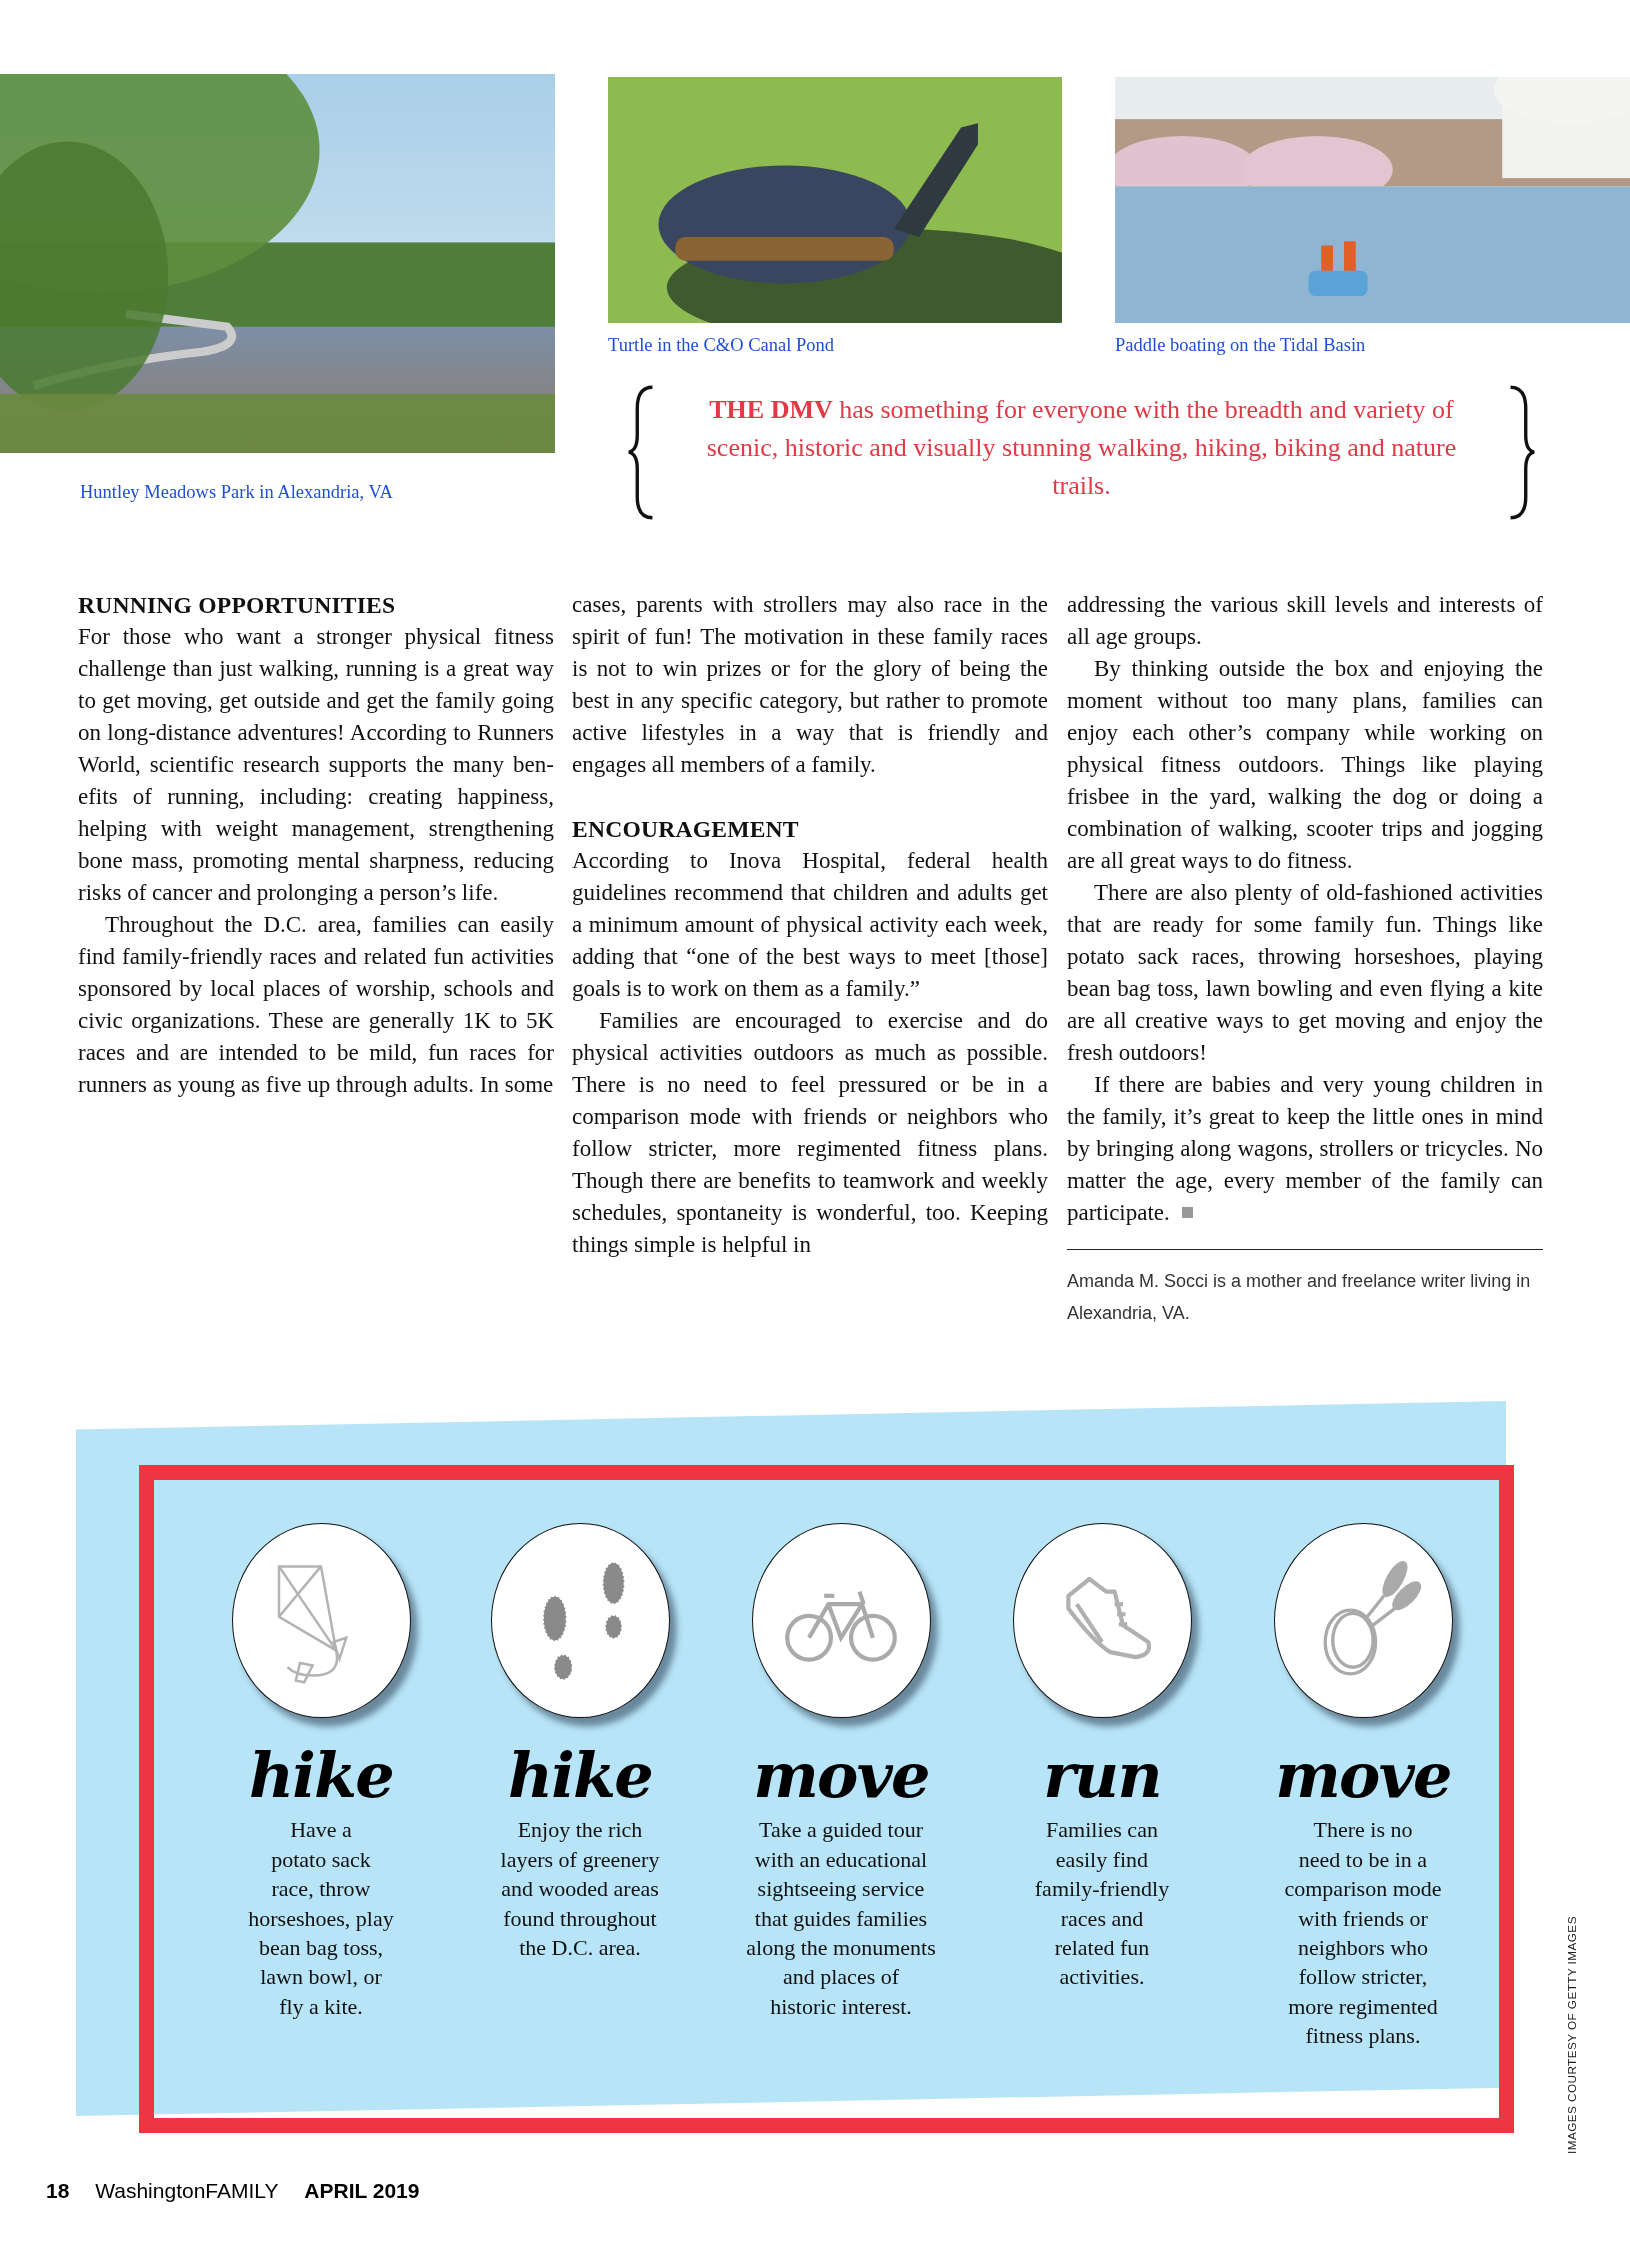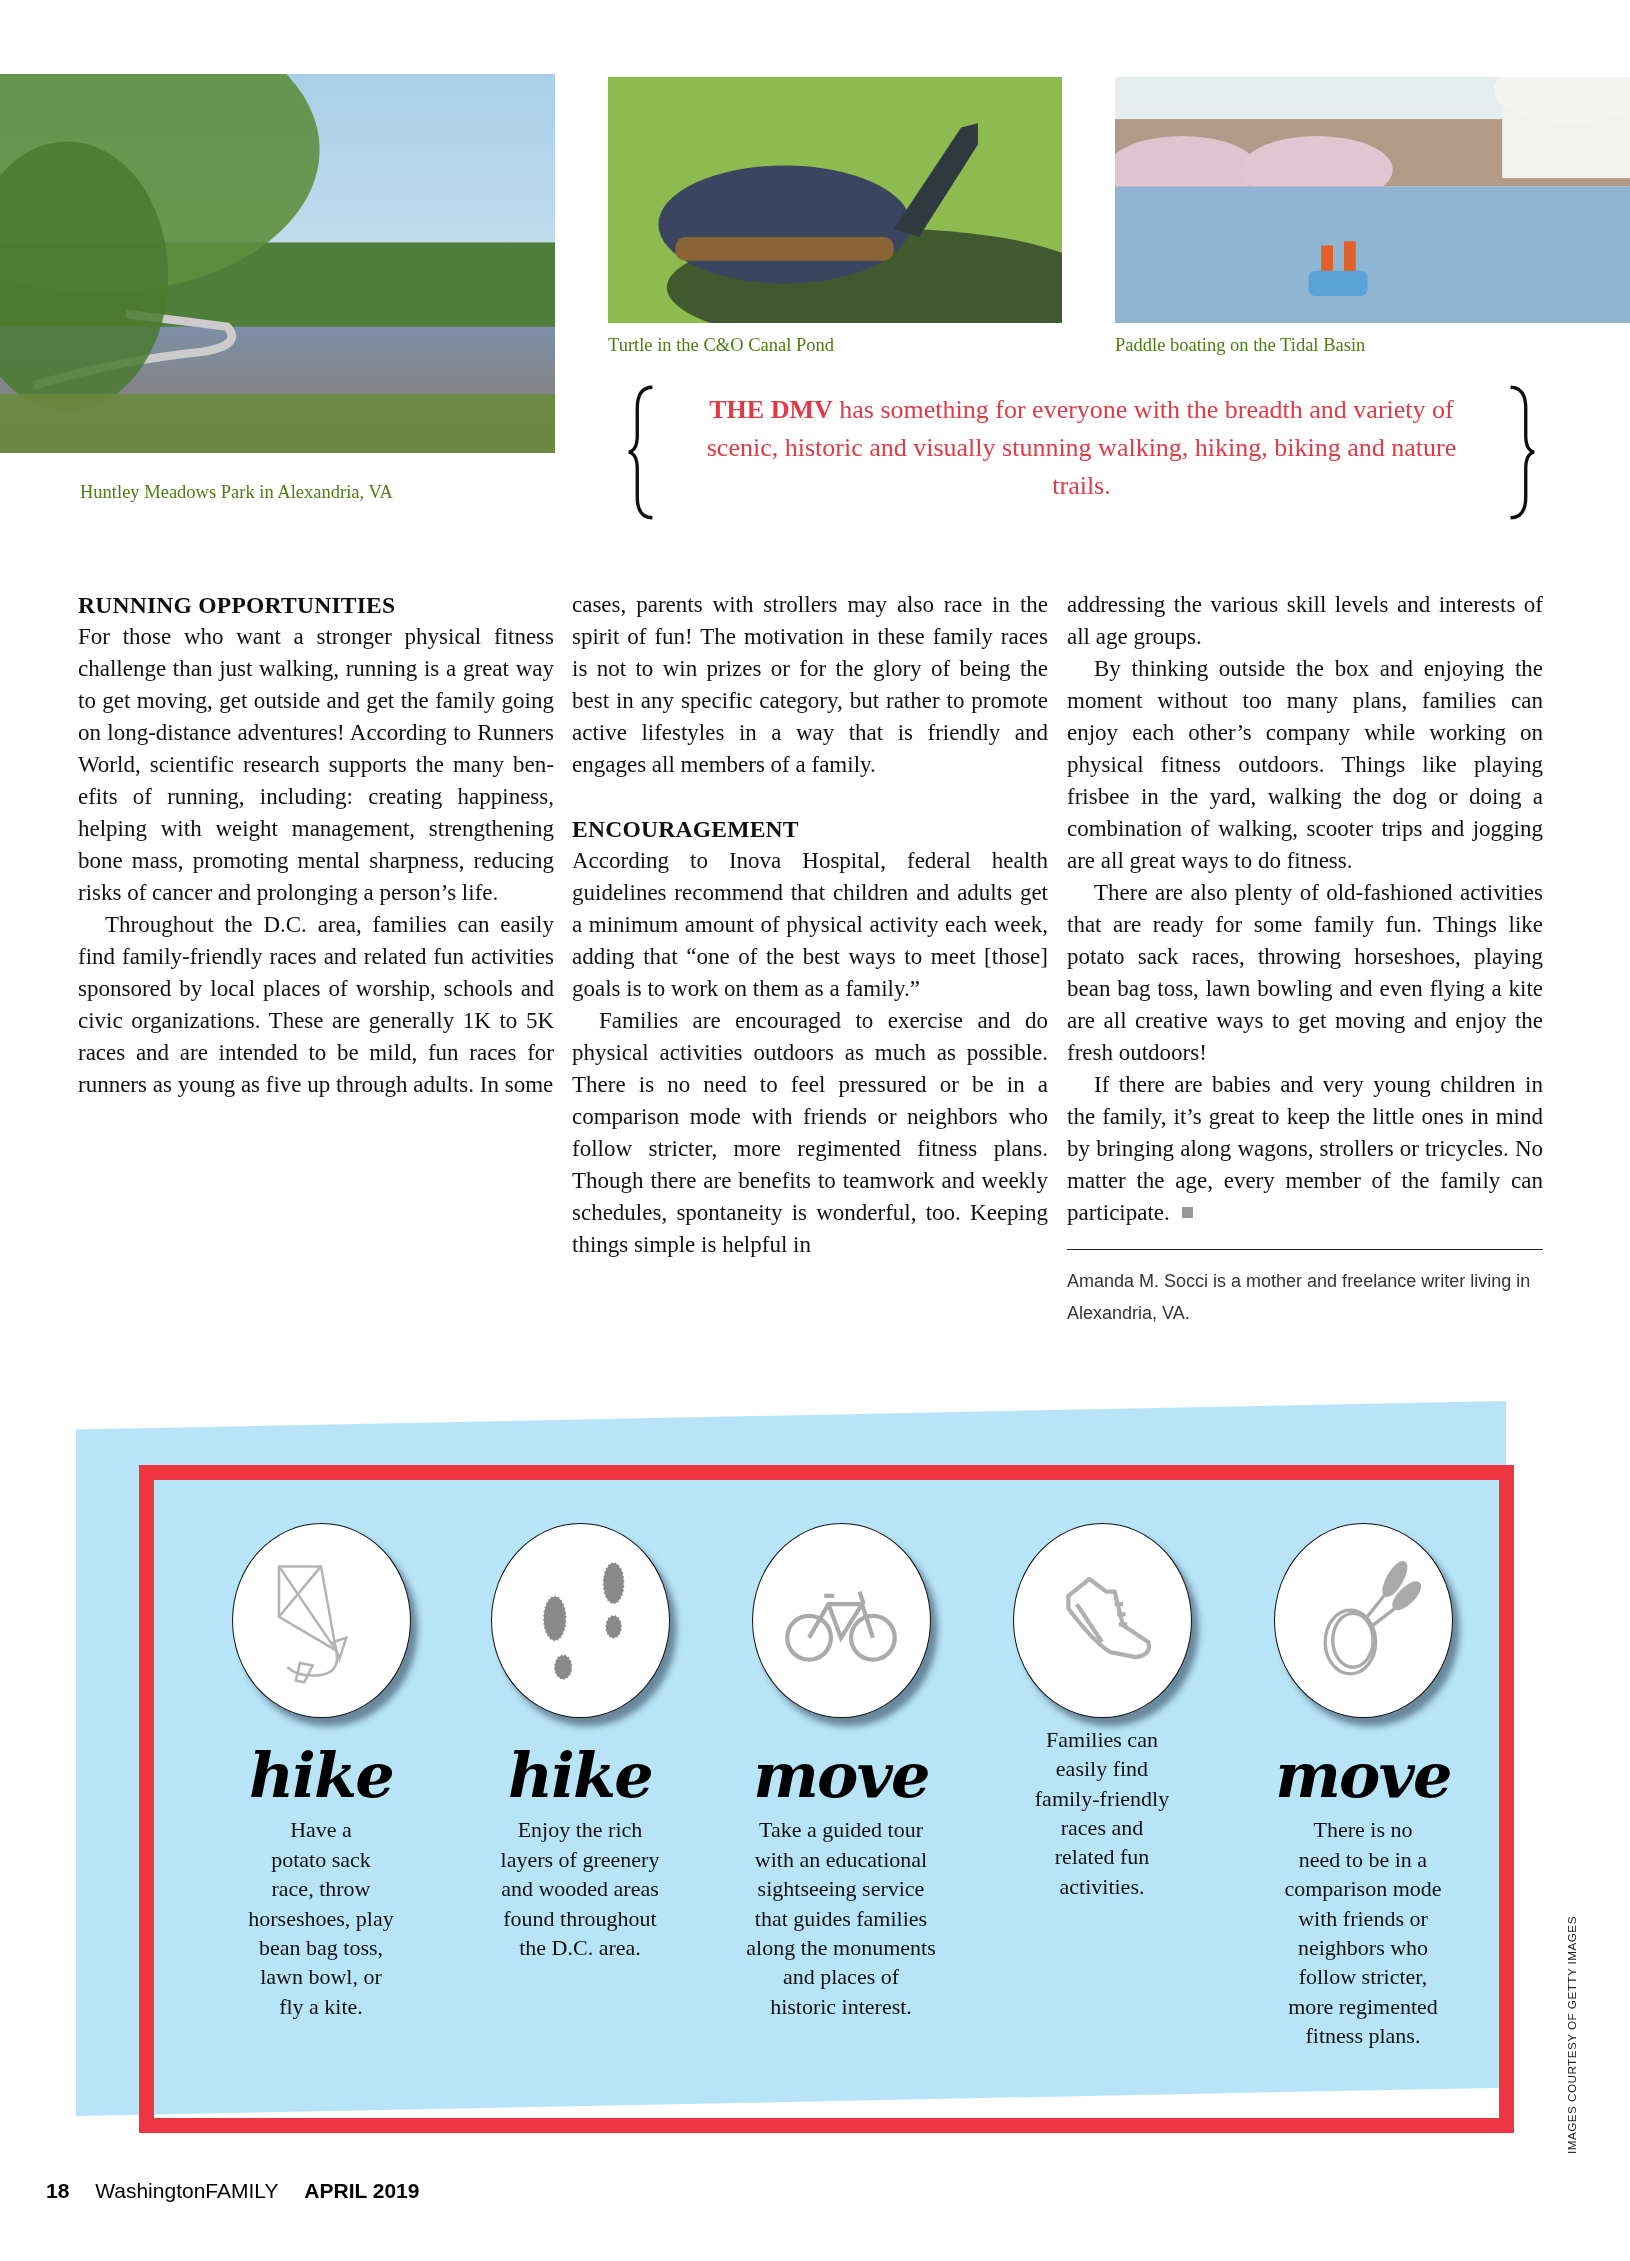--- a/index.html
+++ b/index.html
@@ -1,21 +1,21 @@
 <!DOCTYPE html>
 <html style="font-size:13.5px"><head>
 <meta charset="utf-8">
 <style>
   html, body { margin:0; padding:0; background:#ffffff; }
   body { width:1630px; height:2261px; position:relative; overflow:hidden;
          font-family:"Liberation Serif", "DejaVu Serif", serif; color:#111; }
 
   
   .photo { position:absolute; overflow:hidden; }
-  .caption { position:absolute; font-family:"Liberation Serif", serif; font-size:18.5px; color:#4d7c0f; white-space:nowrap; }
+  .caption { position:absolute; font-family:"Liberation Serif", serif; font-size:18.5px; color:#1d4ed8; white-space:nowrap; }
 
   
   .pullquote { position:absolute; left:627px; top:383px; width:909px; height:143px; }
   .pq-text { position:absolute; left:59px; right:59px; top:8.4px; text-align:center;
              font-family:"Liberation Serif", serif; font-size:26px; line-height:38px; color:#e03a46; }
   .pq-text b { font-weight:bold; }
   .brace { position:absolute; top:0; width:34px; height:139px; }
 
   
   .col { position:absolute; top:589px; width:476px; font-size:23px; line-height:32px;
@@ -205,20 +205,21 @@
 <div class="act" style="left:976px;">
   <div class="medal">
     <svg viewBox="0 0 140 150" fill="none" stroke="#b0b0b0" stroke-width="5" stroke-linejoin="round">
       <path d="M30 45 L55 25 L75 40 L85 40 L95 80 L125 100 Q130 115 110 118 L80 112 Q60 100 30 60 Z"></path>
       <path d="M40 55 L70 100"></path>
         <path d="M85 55 L95 55"></path>
         <path d="M88 67 L98 67"></path>
         <path d="M90 79 L100 79"></path>
     </svg>
   </div>
+  <div class="act-title">run</div>
   <div class="act-desc">Families can
 easily find
 family-friendly
 races and
 related fun
 activities.</div>
 </div>
 
 <div class="act" style="left:1237px;">
   <div class="medal">

